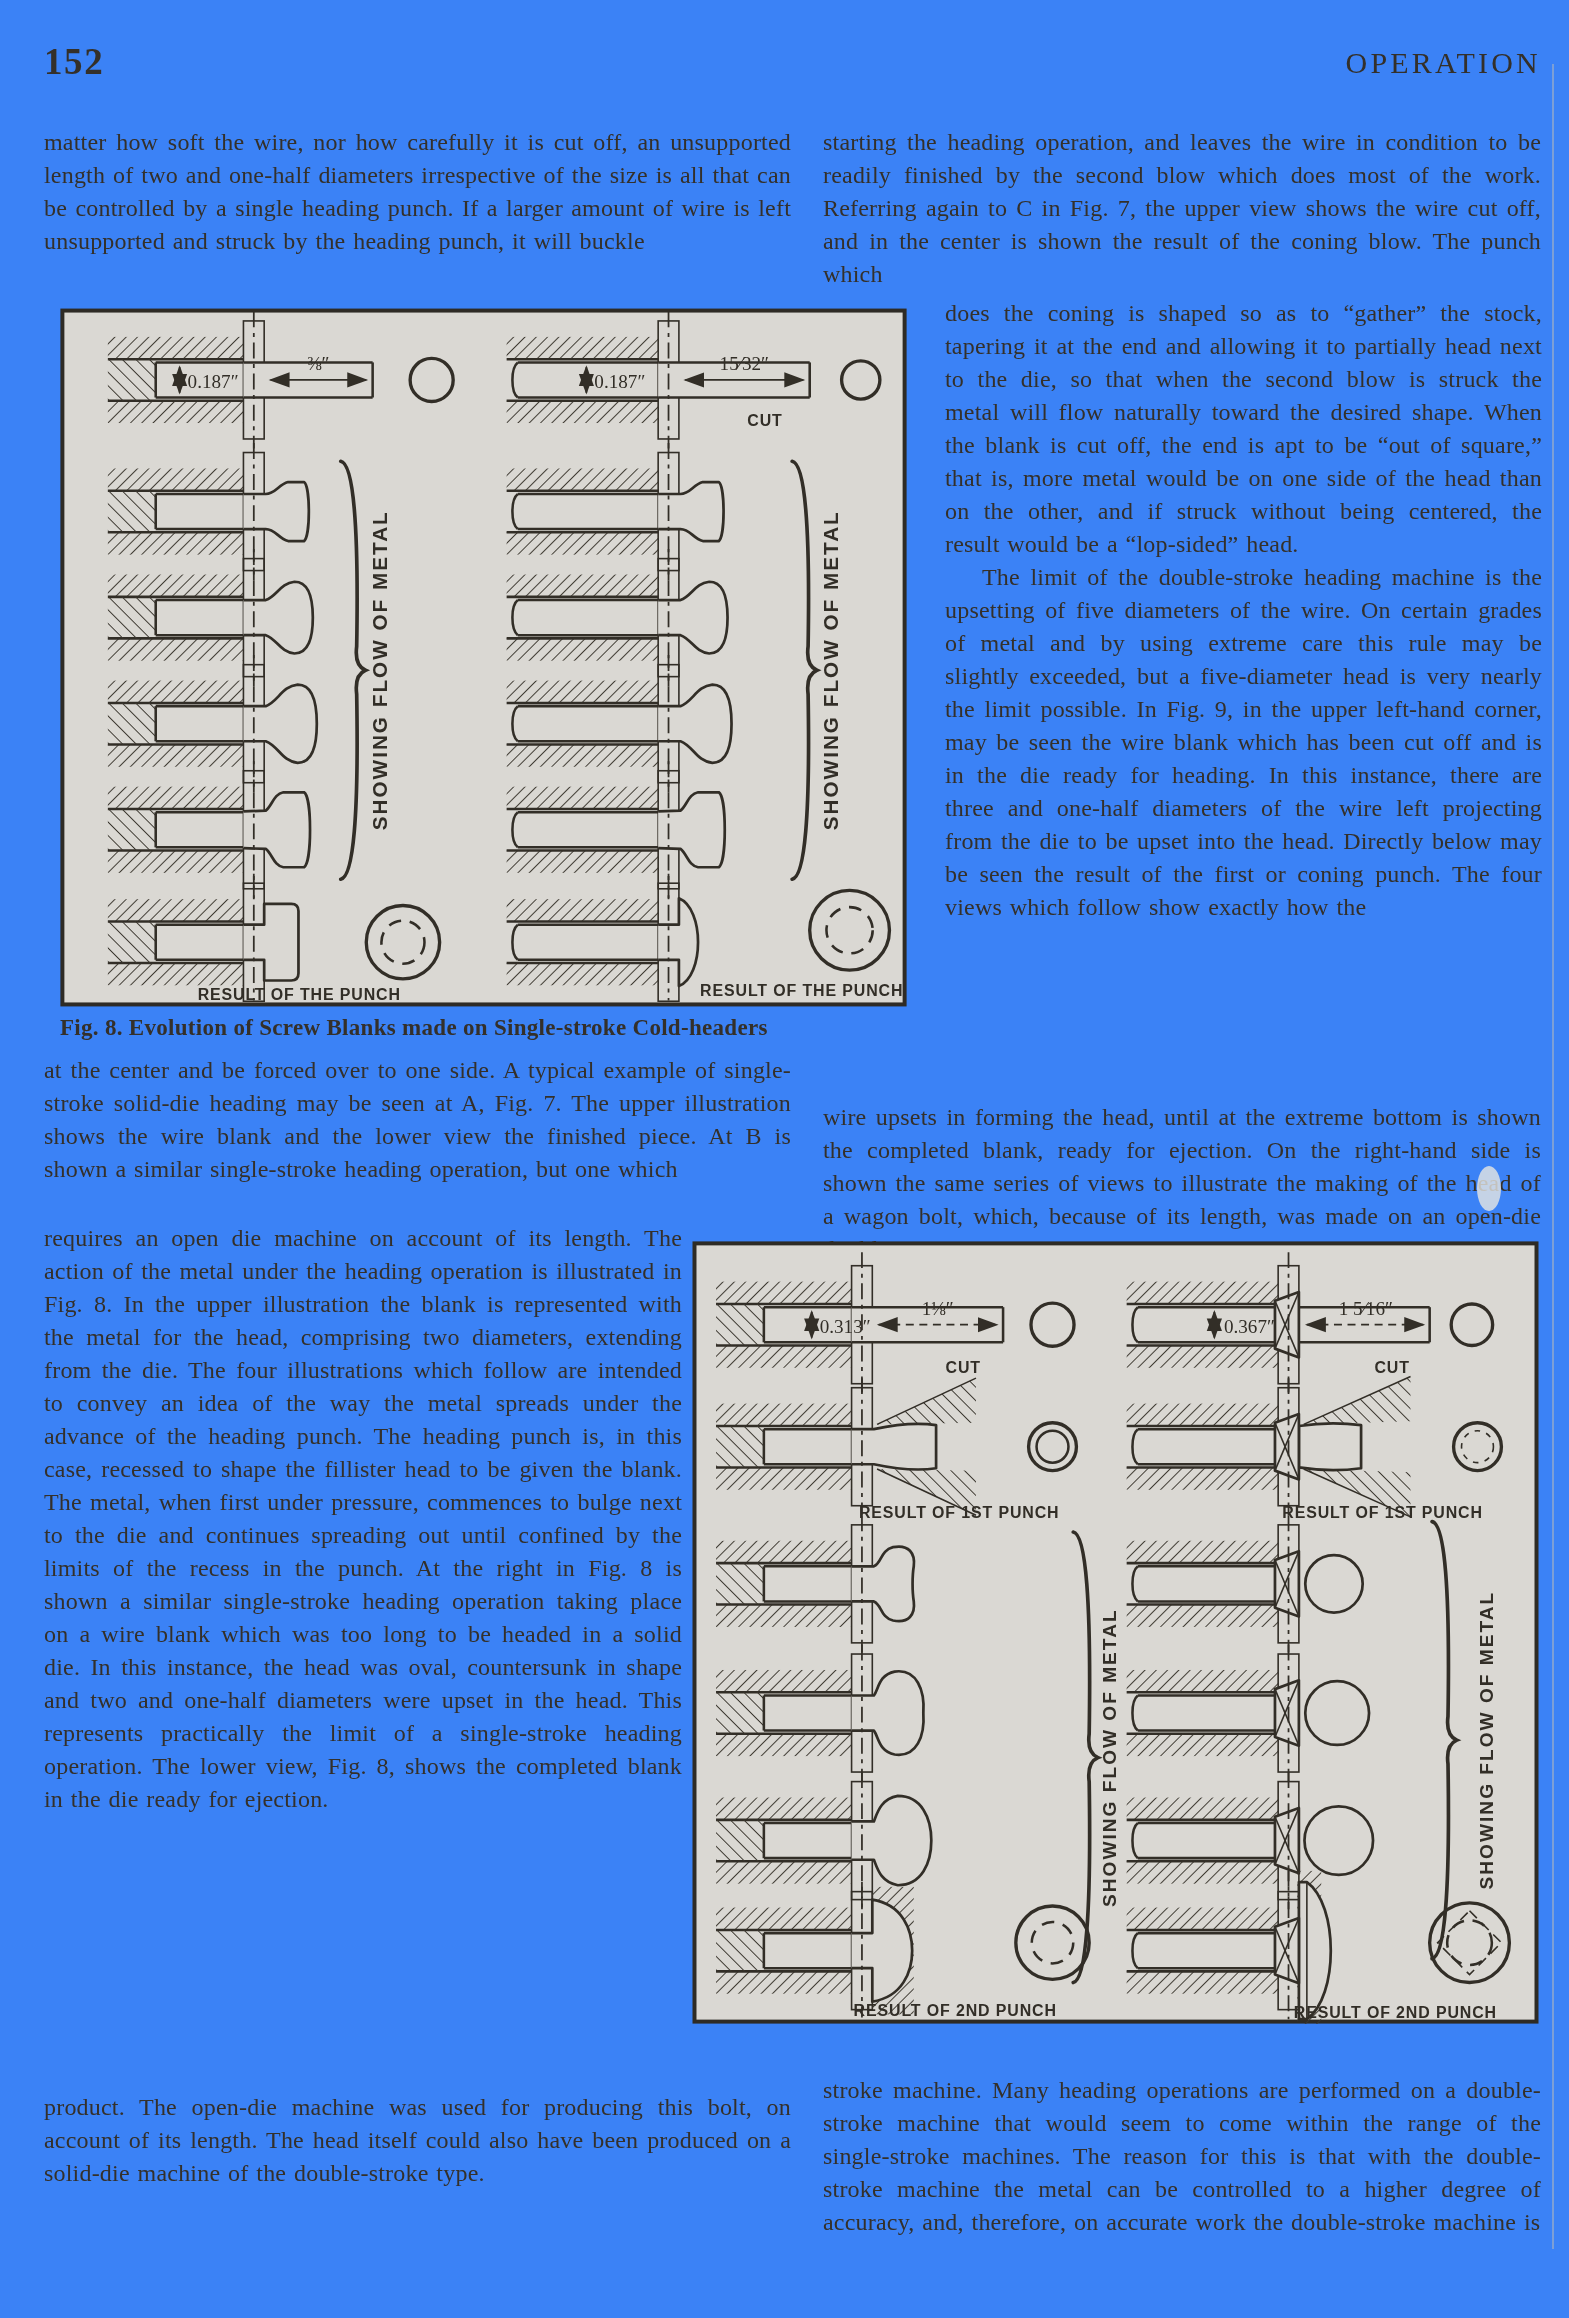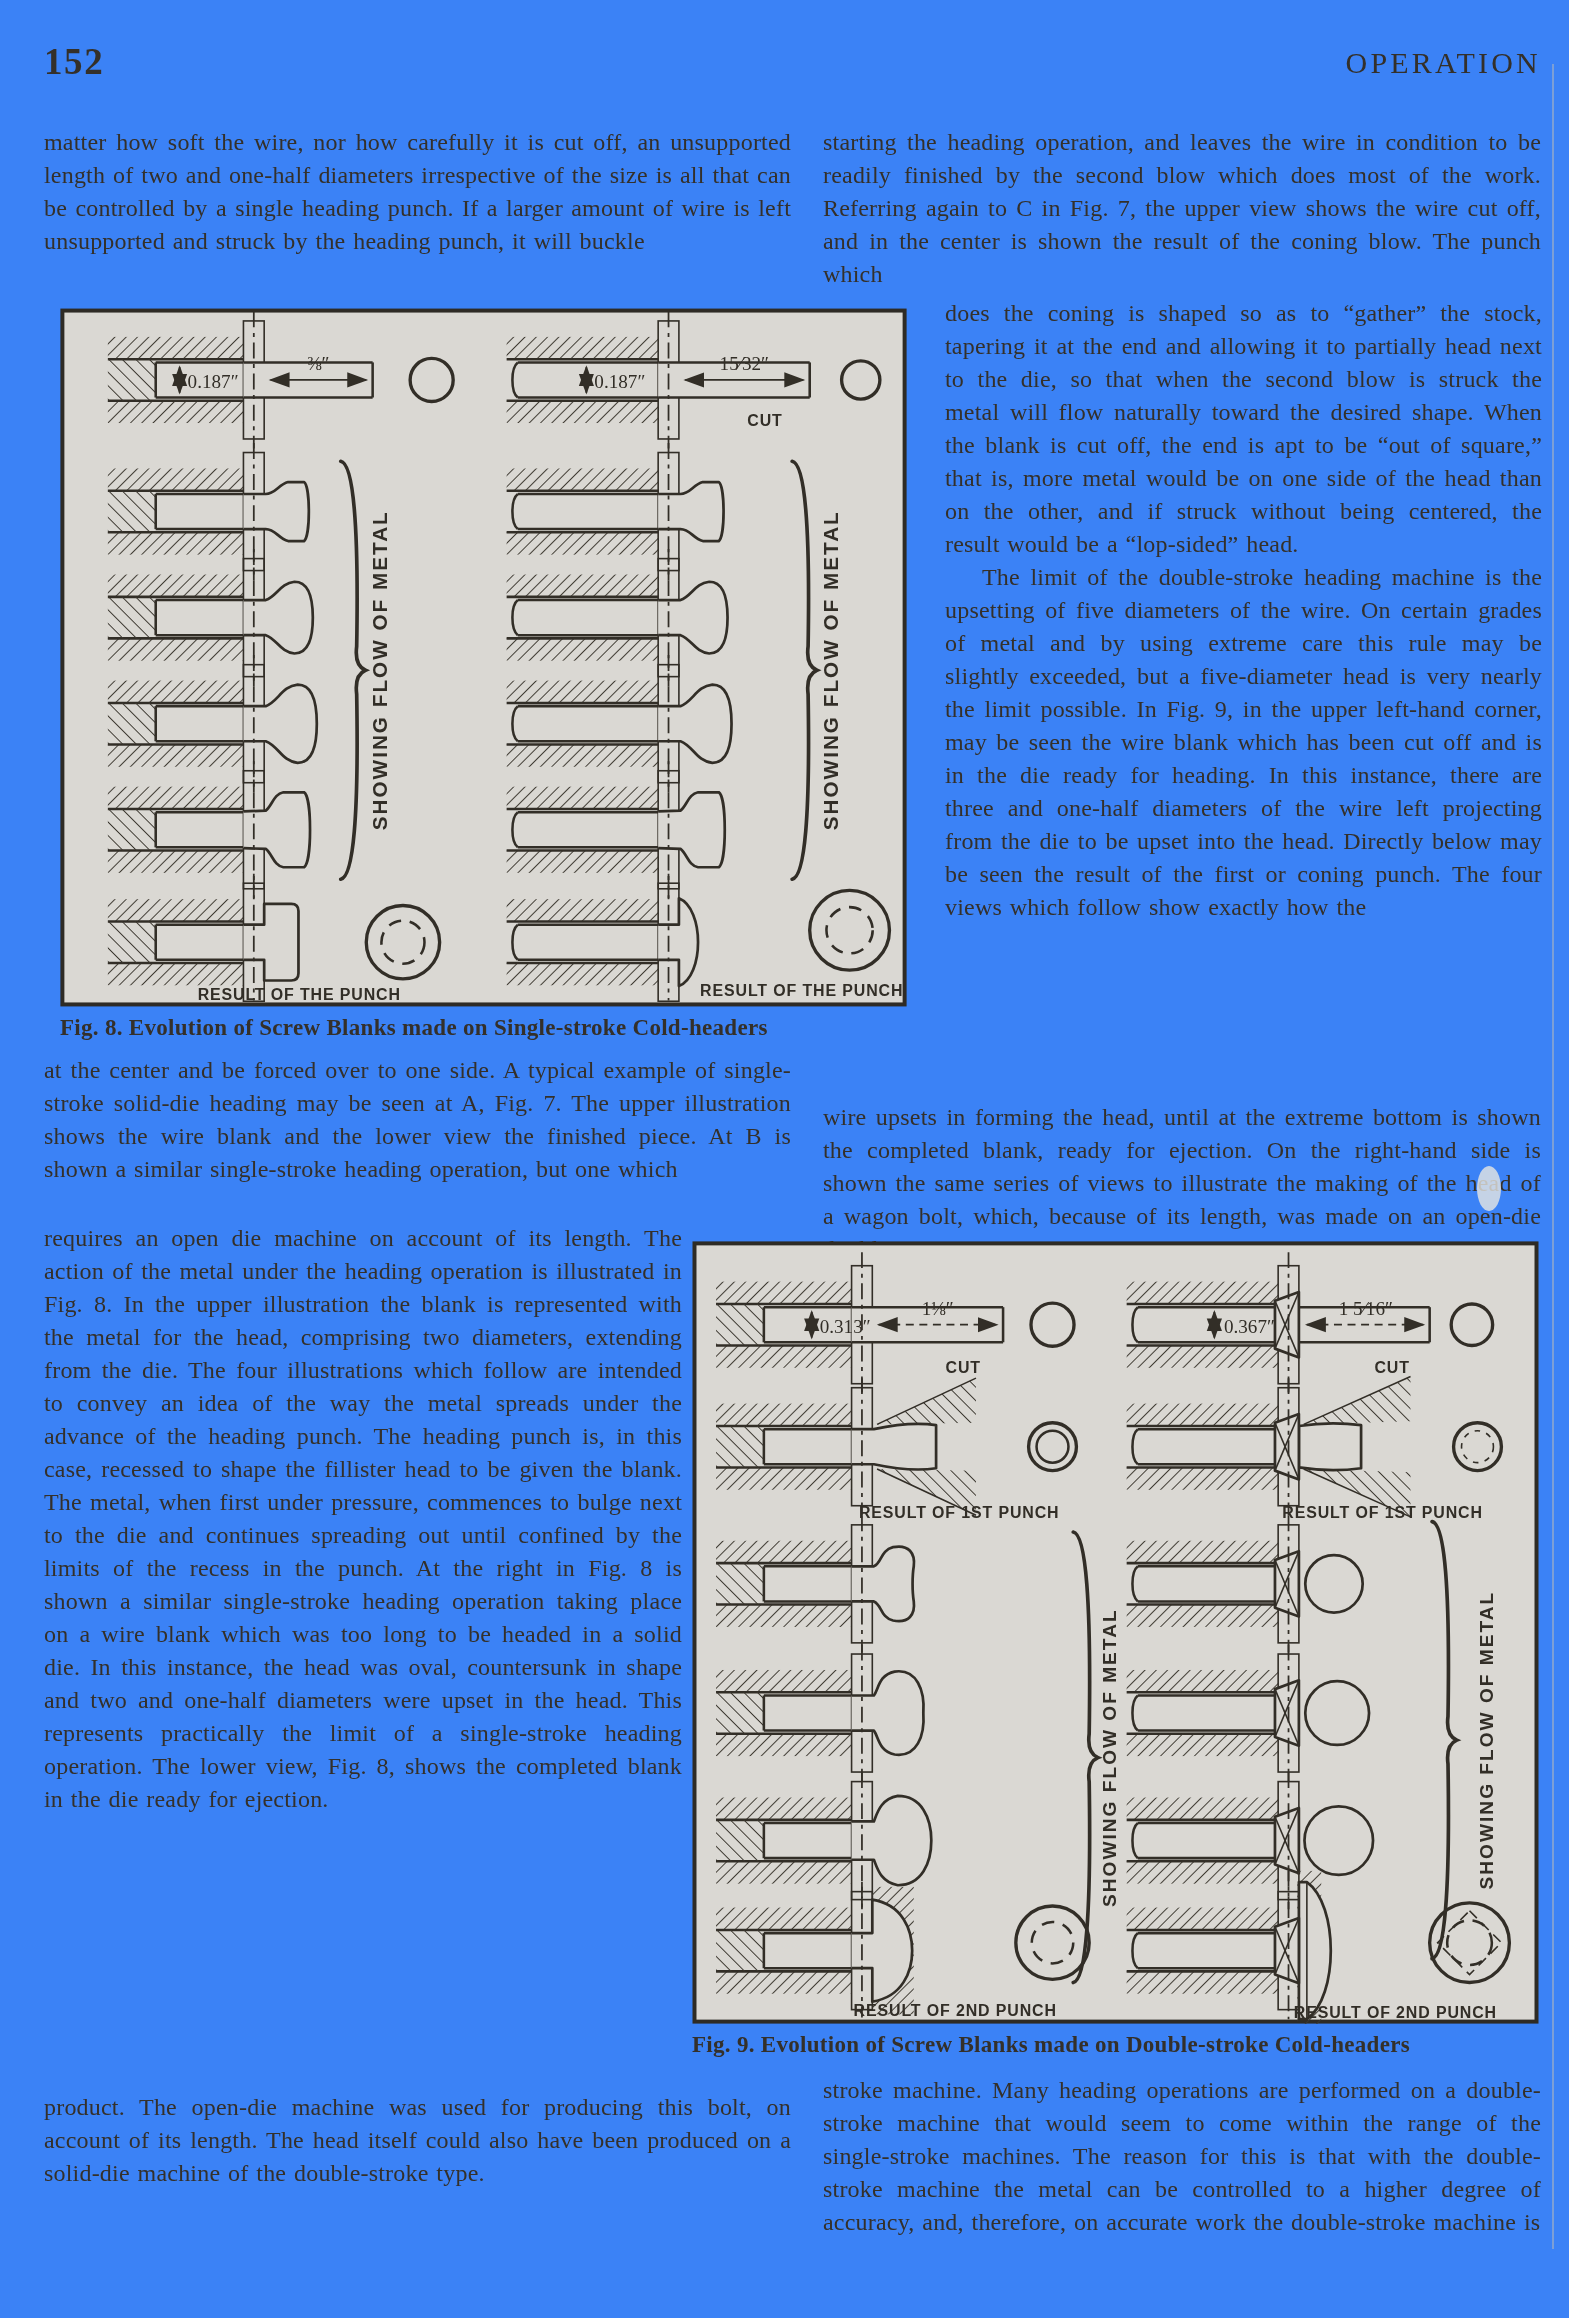--- a/index.html
+++ b/index.html
@@ -347,21 +347,20 @@
       <line x1="748" y1="344" x2="748" y2="516" class="cl"></line>
       <line x1="748" y1="506" x2="748" y2="678" class="cl"></line>
       <line x1="748" y1="666" x2="748" y2="838" class="cl"></line>
       <line x1="748" y1="790" x2="748" y2="976" class="cl"></line>
 
       <path class="br" d="M928,352 Q952,356 948,596 Q945,620 959,626 Q945,632 948,656 Q952,896 928,900"></path>
       <text transform="translate(1004,626) rotate(-90)" text-anchor="middle" class="rot" style="font-size:24px">SHOWING FLOW OF METAL</text>
     </g>
   </svg>
 
-  <div class="abs cap" style="left:692px;top:2032px;width:847px;">Fig. 9.  Evolution of Screw Blanks made on Double-stroke Cold-headers</div>
 
   <div class="abs col" style="left:823px;top:2074px;width:718px;">
     <p>stroke machine.  Many heading operations are performed on a double-stroke machine that would seem to come within the range of the single-stroke machines.  The reason for this is that with the double-stroke machine the metal can be controlled to a higher degree of accuracy, and, therefore, on accurate work the double-stroke machine is</p>
   </div>
 
   <div class="abs artifact" style="left:1477px;top:1166px;width:24px;height:45px;"></div>
   <div class="abs edge" style="left:1552px;top:64px;width:2.4px;height:2185px;opacity:.5;"></div>
 
 </div>
 

